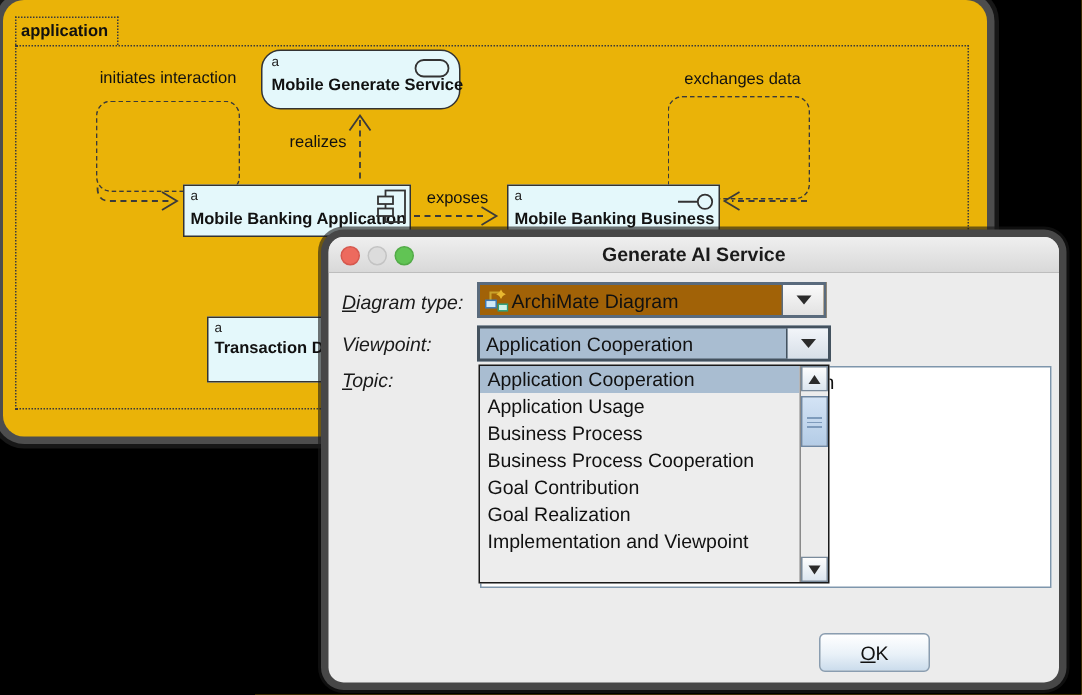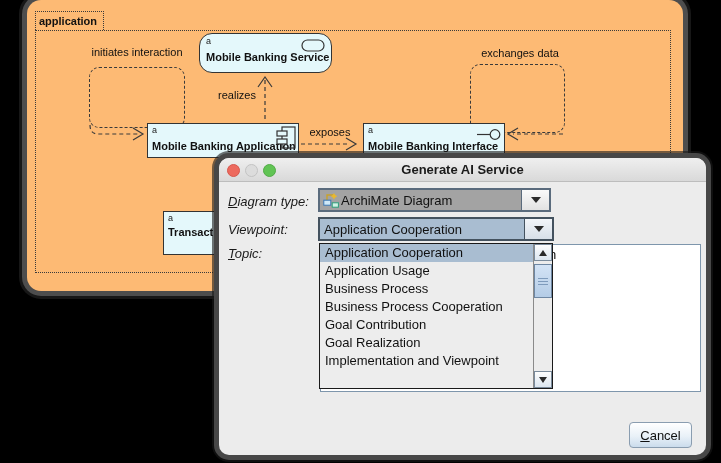--- a/index.html
+++ b/index.html
@@ -1,22 +1,22 @@
 <!DOCTYPE html>
 <html><head>
 <meta charset="utf-8">
 <style>
   html,body{margin:0;padding:0;background:#000;width:721px;height:463px;overflow:hidden;
     font-family:"Liberation Sans",sans-serif;-webkit-font-smoothing:antialiased;}
   *{box-sizing:border-box;}
   .abs{position:absolute;}
 
   
-  #main-window{position:absolute;left:2px;top:0;width:656px;height:291px;background:#fdba74;
-    border-radius:14px;box-shadow:0 0 0 5px #4d4d4d,0 0 0 8px rgba(35,35,35,.65);margin-left:25px;}
+  #main-window{position:absolute;left:2px;top:0;width:656px;height:291px;background:#eab308;
+    border-radius:14px;box-shadow:0 0 0 5px #4d4d4d,0 0 0 8px rgba(35,35,35,.65);}
   #group-label-box{position:absolute;left:8px;top:11px;width:69px;height:19px;
     border:1px dotted #3a3a3a;border-bottom:none;display:flex;align-items:center;padding-left:3px;}
   #group-label-box span{font-size:11px;font-weight:bold;color:#111;}
   #group-container{position:absolute;left:8px;top:30px;width:636px;height:243px;border:1px dotted #3a3a3a;}
 
   .elem{position:absolute;background:#e4f8fb;border:1px solid #333;color:#111;}
   .elem .marker{position:absolute;left:4px;top:1px;font-size:9px;line-height:10px;color:#222;}
   .elem .elabel{position:absolute;left:4px;font-size:11px;font-weight:bold;white-space:nowrap;}
   #el-service{left:172px;top:33px;width:133px;height:40px;border-radius:13px;}
   #el-service .marker{left:6px;top:2px;}
@@ -49,21 +49,21 @@
   #light-zoom{left:44px;background:#61c454;border:1px solid #52ab47;}
   #dialog-title{position:absolute;left:0;top:4px;width:100%;text-align:center;font-size:13px;
     font-weight:bold;color:#1a1a1a;}
 
   .dlg-label{position:absolute;font-size:13px;color:#1a1a1a;white-space:nowrap;font-style:italic;}
   .u{text-decoration:underline;}
   #lbl-dtype{left:9px;top:36px;}
   #lbl-viewpoint{left:9px;top:64px;}
   #lbl-topic{left:9px;top:88px;}
 
-  .combo{position:absolute;height:24px;border:2px solid #5a6b7d;background:#a3a3a3;display:flex;align-items:center;}
+  .combo{position:absolute;height:24px;border:2px solid #5a6b7d;background:#a16207;display:flex;align-items:center;}
   #combo-dtype{left:99px;top:30px;width:233px;}
   #combo-viewpoint{left:99px;top:59px;width:236px;border-color:#44525f;background:#a9bdd1;}
   .combo .val{font-size:13px;color:#111;white-space:nowrap;flex:1;padding-left:4px;}
   #combo-dtype .val{padding-left:2px;}
   .combo .arrow-btn{width:28px;height:100%;border-left:1px solid #5a6b7d;display:flex;
     align-items:center;justify-content:center;background:linear-gradient(#fafafa,#e2e2e2);}
   #combo-viewpoint .arrow-btn{border-left-color:#44525f;background:linear-gradient(#f2f5f9,#d7dfe8);}
   .tri-down{width:0;height:0;border-left:5px solid transparent;border-right:5px solid transparent;
     border-top:6px solid #2b2b2b;}
   #dtype-icon{width:16px;height:16px;margin-left:3px;flex:0 0 16px;}
@@ -125,39 +125,39 @@
   <div class="dashed-rect" id="rect-initiates"></div>
   <div class="dashed-rect" id="rect-exchanges"></div>
 
   <div class="conn-label" id="lbl-initiates">initiates interaction</div>
   <div class="conn-label" id="lbl-exchanges">exchanges data</div>
   <div class="conn-label" id="lbl-realizes">realizes</div>
   <div class="conn-label" id="lbl-exposes">exposes</div>
 
   <div class="elem" id="el-service">
     <span class="marker">a</span>
-    <span class="elabel">Mobile Banking Service</span>
+    <span class="elabel">Mobile Generate Service</span>
     <svg class="abs" style="right:6px;top:5px;" width="24" height="13" viewBox="0 0 24 13">
       <rect x="1" y="1" width="22" height="11" rx="5.5" fill="#e4f8fb" stroke="#333" stroke-width="1.2"></rect>
     </svg>
   </div>
 
   <div class="elem" id="el-application">
     <span class="marker">a</span>
     <span class="elabel">Mobile Banking Application</span>
     <svg class="abs" style="right:2px;top:2px;" width="20" height="23" viewBox="0 0 20 23">
       <rect x="6" y="1" width="13" height="21" fill="none" stroke="#333" stroke-width="1.2"></rect>
       <rect x="1" y="5" width="10" height="5" fill="#e4f8fb" stroke="#333" stroke-width="1.2"></rect>
       <rect x="1" y="13" width="10" height="5" fill="#e4f8fb" stroke="#333" stroke-width="1.2"></rect>
     </svg>
   </div>
 
   <div class="elem" id="el-interface">
     <span class="marker">a</span>
-    <span class="elabel">Mobile Banking Interface</span>
+    <span class="elabel">Mobile Banking Business</span>
     <svg class="abs" style="right:3px;top:4px;" width="24" height="13" viewBox="0 0 24 13">
       <line x1="0" y1="6.5" x2="13" y2="6.5" stroke="#333" stroke-width="1.2"></line>
       <circle cx="18" cy="6.5" r="4.8" fill="#e4f8fb" stroke="#333" stroke-width="1.2"></circle>
     </svg>
   </div>
 
   <div class="elem" id="el-data">
     <span class="marker">a</span>
     <span class="elabel">Transaction Data</span>
   </div>
@@ -220,16 +220,16 @@
       </div>
       <div class="sb-track">
         <div id="sb-thumb"></div>
       </div>
       <div class="sb-btn">
         <span class="tri-down-sm"></span>
       </div>
     </div>
   </div>
 
-  <div class="dlg-btn" id="btn-cancel">
-    <span><span class="u">C</span><span>ancel</span></span>
+  <div class="dlg-btn" id="btn-ok">
+    <span><span class="u">O</span><span>K</span></span>
   </div>
 </div>
 
 </body></html>

